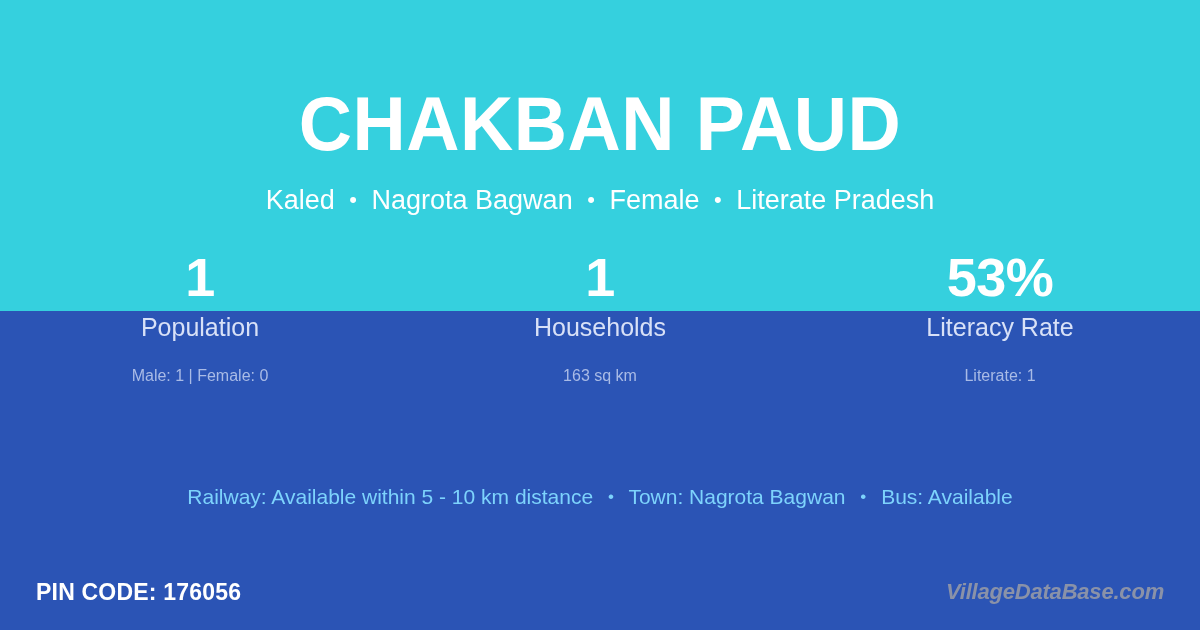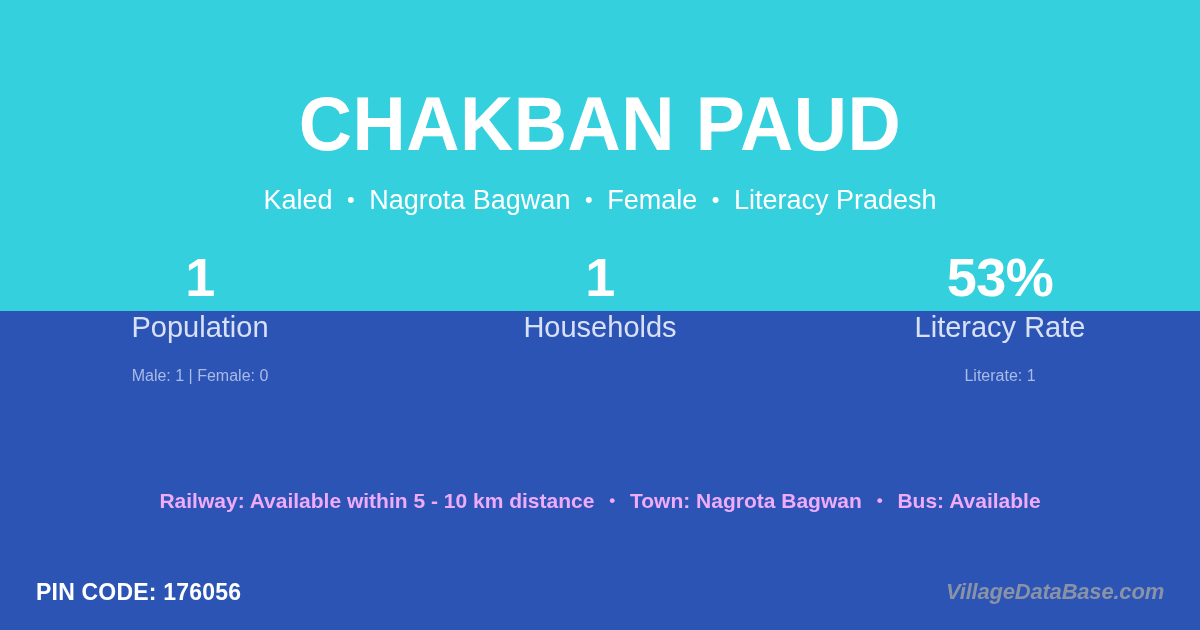--- a/index.html
+++ b/index.html
@@ -84,44 +84,44 @@
   .stat-value {
     color: #ffffff;
     font-weight: 700;
     font-size: 54px;
     line-height: 62px;
     letter-spacing: -0.5px;
     height: 62px;
   }
   .stat-label {
     color: #d8e1f7;
-    font-size: 29px;
+    font-size: 25px;
     line-height: 33px;
     font-weight: 400;
     margin-top: 3px;
   }
   .stat-sub {
     color: #a9bbe6;
     font-size: 16px;
     line-height: 24px;
     font-weight: 400;
     margin-top: 20px;
   }
 
   
   .amenities {
     position: absolute;
     left: 0;
     top: 486px;
     width: 1200px;
     text-align: center;
-    color: #f0abfc;
+    color: #7dd3fc;
     font-size: 21px;
-    line-height: 30px;
-    font-weight: 700;
+    line-height: 22px;
+    font-weight: 400;
     white-space: nowrap;
   }
   .amenities .sep {
     padding: 0 9px;
     font-size: 17px;
     vertical-align: 2px;
   }
 
   
   .footer {
@@ -163,34 +163,35 @@
 
   <div class="title">CHAKBAN PAUD</div>
 
   <div class="subtitle">
     <span>Kaled</span>
     <span class="sep">•</span>
     <span>Nagrota Bagwan</span>
     <span class="sep">•</span>
     <span>Female</span>
     <span class="sep">•</span>
-    <span>Literacy Pradesh</span>
+    <span>Literate Pradesh</span>
   </div>
 
   <div class="stats">
 
     <div class="stat">
       <div class="stat-value">1</div>
       <div class="stat-label">Population</div>
       <div class="stat-sub">Male: 1 | Female: 0</div>
     </div>
 
     <div class="stat">
       <div class="stat-value">1</div>
       <div class="stat-label">Households</div>
+      <div class="stat-sub">163 sq km</div>
     </div>
 
     <div class="stat">
       <div class="stat-value">53%</div>
       <div class="stat-label">Literacy Rate</div>
       <div class="stat-sub">Literate: 1</div>
     </div>
 
   </div>
 

